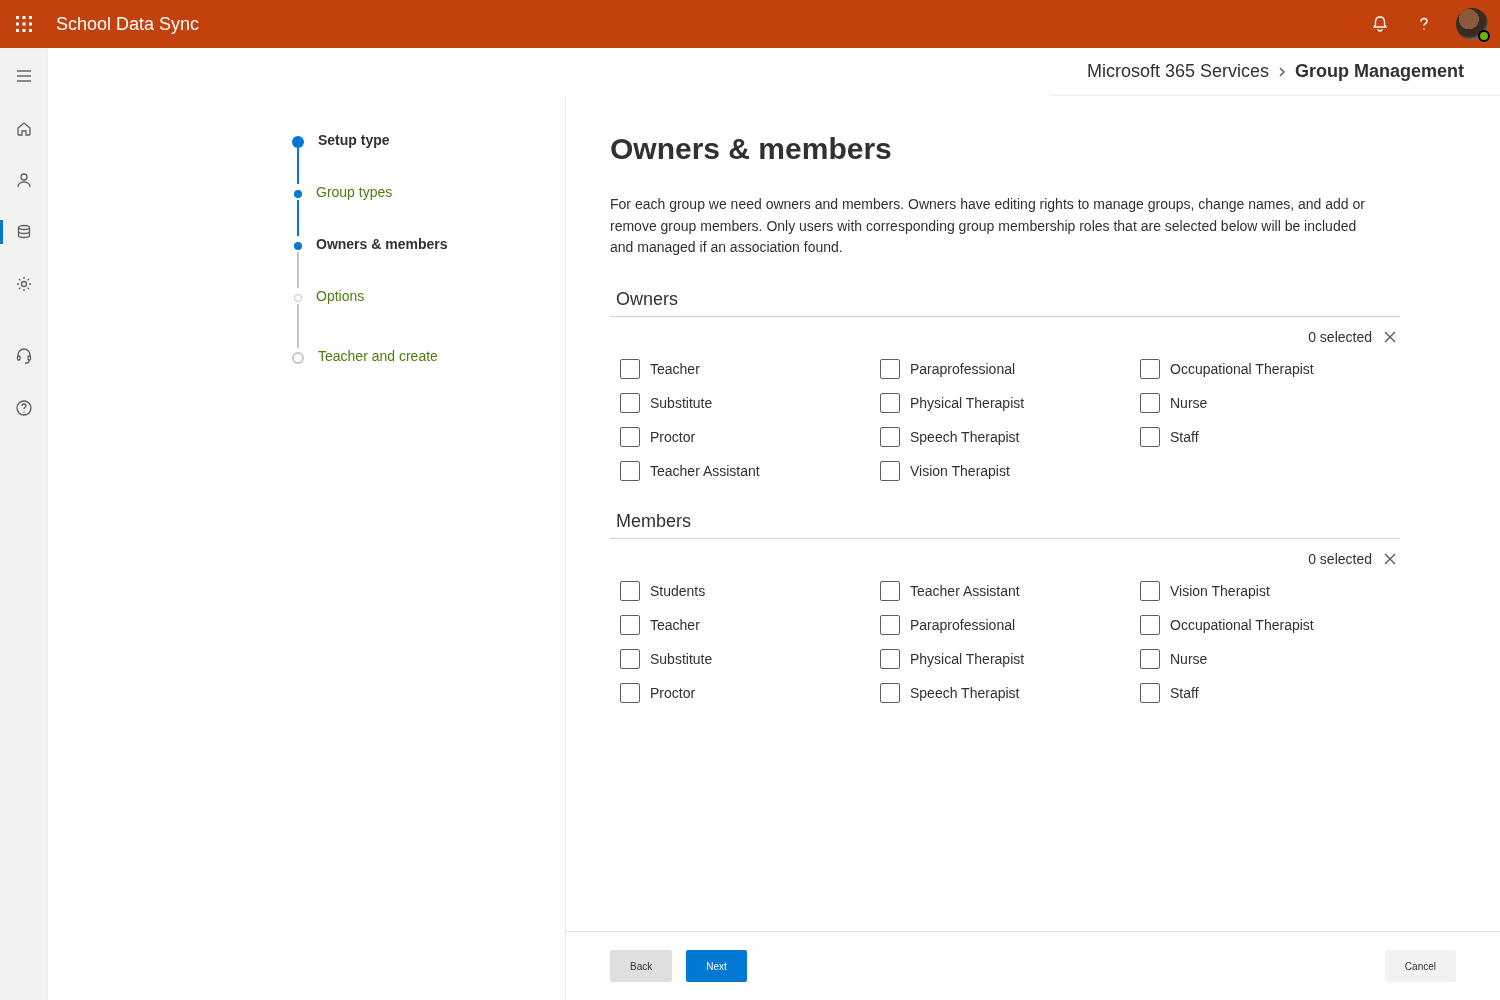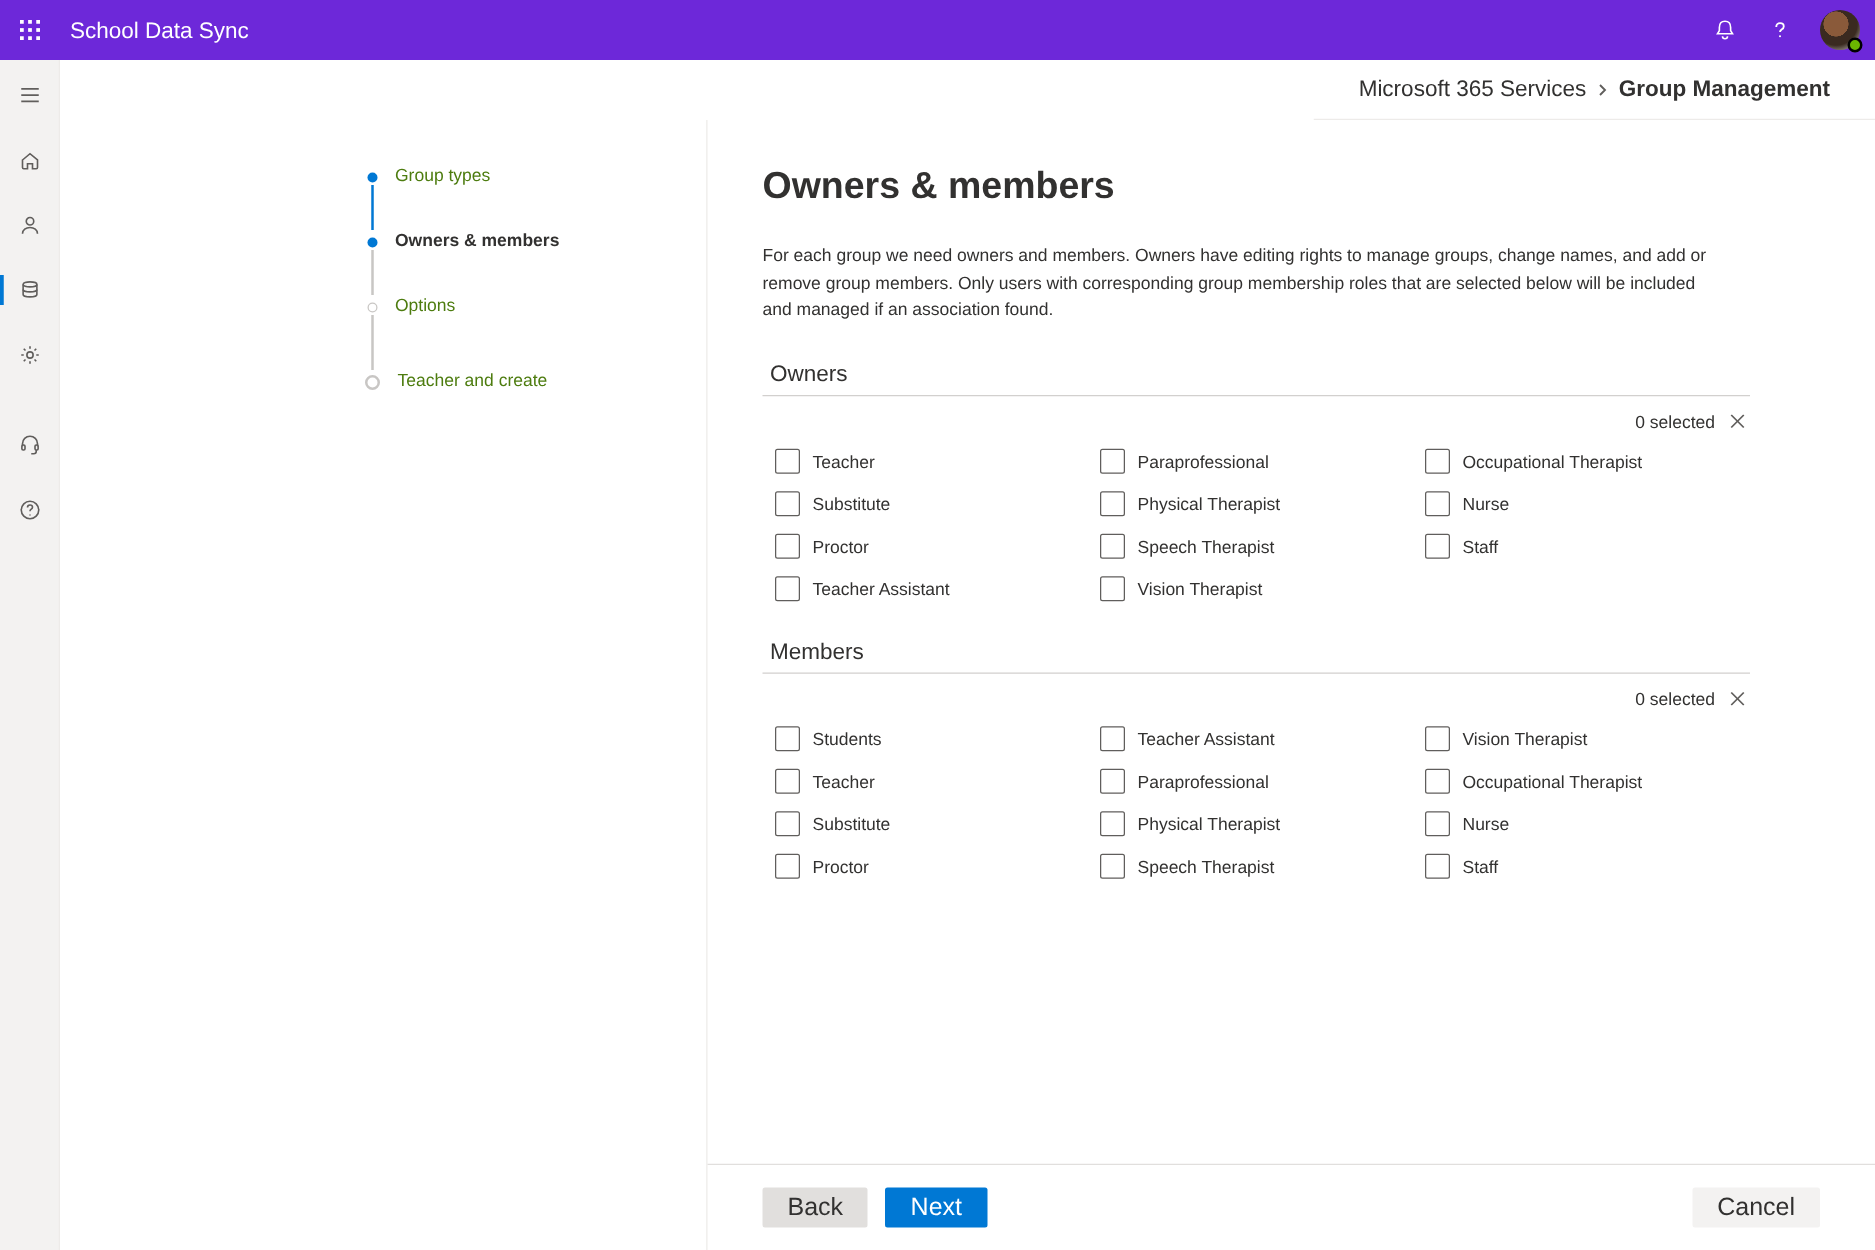--- a/index.html
+++ b/index.html
@@ -9,21 +9,21 @@
     color: #323130;
     background: #fff;
     width: 1500px;
     height: 1000px;
     overflow: hidden;
   }
 
   
   .top-header {
     height: 48px;
-    background: #6d28d9;
+    background: #c2410c;
     color: #fff;
     display: flex;
     align-items: center;
     padding: 0 12px;
   }
   .waffle {
     width: 24px; height: 24px;
     display: flex; align-items: center; justify-content: center;
     margin-right: 20px;
   }
@@ -145,21 +145,21 @@
   .chk-label { font-size:14px; }
 
   
   .footer {
     border-top:1px solid #e1dfdd;
     padding: 18px 44px;
     display:flex; align-items:center; justify-content:space-between;
   }
   .footer-left { display:flex; gap:14px; }
   .btn {
-    height:32px; padding:16px 20px; border-radius:2px; font-size:20px;
+    height:32px; padding:16px 20px; border-radius:2px; font-size:10px;
     display:inline-flex; align-items:center; justify-content:center;
     border:none; cursor:pointer;
   }
   .btn-default { background:#e1dfdd; color:#323130; }
   .btn-primary { background:#0078d4; color:#fff; }
   .btn-secondary { background:#f3f2f1; color:#323130; }
 
   svg { display:block; }
 </style>
 </head>
@@ -263,20 +263,25 @@
             <path d="M3 1l4 4-4 4"></path>
           </svg>
       </span>
       <span class="current">Group Management</span>
     </div>
 
     <div class="body-split">
 
       <div class="stepper">
         <div class="step">
+          <div class="step-dot dot-filled-big"></div>
+          <div class="step-line"></div>
+          <div class="step-label bold">Setup type</div>
+        </div>
+        <div class="step">
           <div class="step-dot small dot-filled-sm"></div>
           <div class="step-line smalloffset"></div>
           <div class="step-label muted">Group types</div>
         </div>
         <div class="step">
           <div class="step-dot small dot-filled-sm"></div>
           <div class="step-line smalloffset gray"></div>
           <div class="step-label bold">Owners &amp; members</div>
         </div>
         <div class="step">

